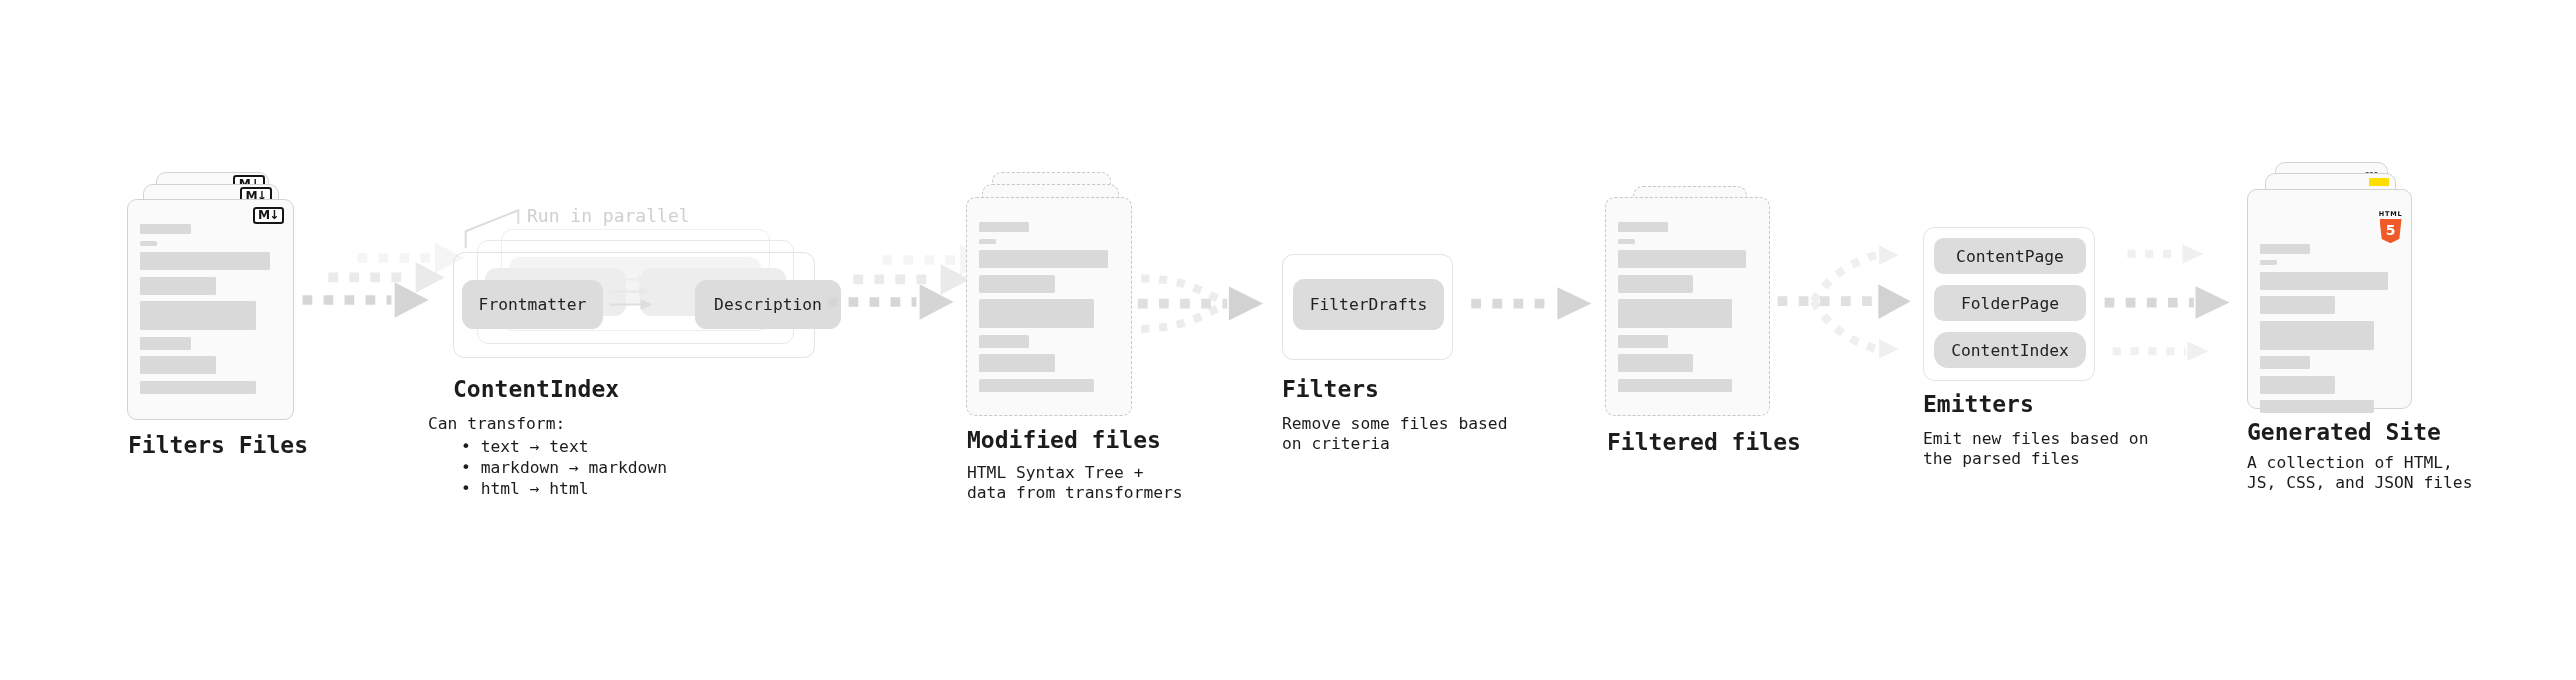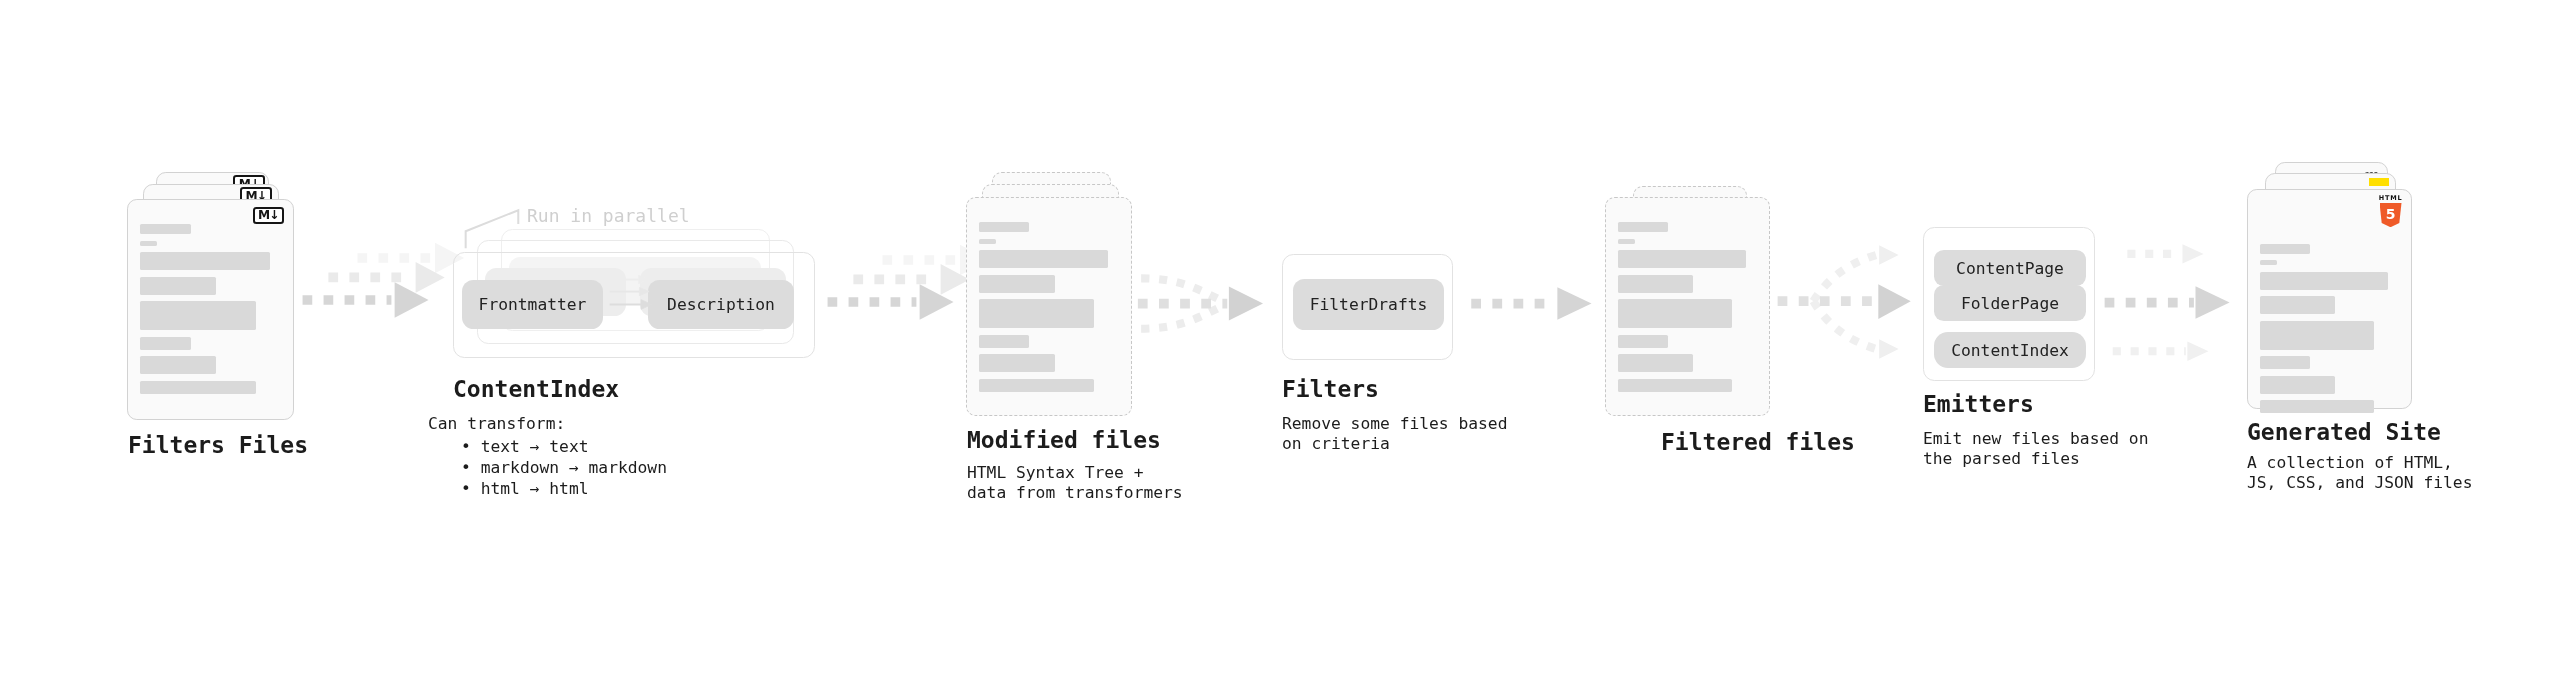--- a/index.html
+++ b/index.html
@@ -16,21 +16,21 @@
   .bars { position:absolute; left:12.2px; right:12.2px; top:24.4px; }
   .bar  { background:#d9d9d9; border-radius:1.6px; margin-bottom:6.5px; }
   .corner { position:absolute; }
   
   .md-badge {
     display:inline-block; background:#ffffff; border:2.4px solid #151515; border-radius:3.3px;
     font-family:"DejaVu Sans","Liberation Sans",sans-serif; font-weight:700; font-size:12.2px;
     line-height:13px; padding:0.8px 3.3px 0 3.3px; color:#151515; letter-spacing:-0.8px;
   }
   
-  .html5-logo { width:28px; text-align:center; }
+  .html5-logo { width:28px; text-align:center;margin-top:16px; }
   .html5-logo .t { font-family:"DejaVu Sans","Liberation Sans",sans-serif; font-weight:700; font-size:6.5px; letter-spacing:0.8px; color:#111; }
   .html5-logo .shield {
     width:22px; height:24.4px; margin:0.8px auto 0; background:#ef5a28; color:#fff;
     clip-path:polygon(0 0,100% 0,90% 82%,50% 100%,10% 82%);
     font-family:"DejaVu Sans","Liberation Sans",sans-serif; font-weight:700; font-size:14px; line-height:23px; text-align:center;
   }
   .css-badge { width:19.5px; text-align:center; }
   .css-badge .t { font-family:"DejaVu Sans","Liberation Sans",sans-serif; font-weight:700; font-size:6.5px; color:#111; line-height:6.5px; }
   .css-badge .ub { height:3.3px; width:16.3px; margin:0.8px auto 0; background:#2c63e6; }
   .js-badge { width:19.5px; height:8.1px; background:#ffdf00; }
@@ -101,21 +101,21 @@
     <div class="obox l2" style="left:501px;top:229px;width:269px;height:102px"></div>
     <div class="obox l1" style="left:477px;top:240px;width:317px;height:104px"></div>
     <div class="obox" style="left:453px;top:252px;width:362px;height:106px"></div>
 
     <div class="pill ghost2" style="left:509px;top:257px;width:141px;height:47px"></div>
     <div class="pill ghost2" style="left:615px;top:257px;width:146px;height:47px"></div>
     <div class="pill ghost1" style="left:485px;top:268px;width:141px;height:48px"></div>
     <div class="pill ghost1" style="left:640px;top:268px;width:146px;height:48px"></div>
 
     <div class="pill" style="left:462px;top:280px;width:141px;height:49px">Frontmatter</div>
-    <div class="pill" style="left:648px;top:280px;width:146px;height:49px">Description</div>
+    <div class="pill" style="left:695px;top:280px;width:146px;height:49px">Description</div>
 
     <svg class="arr" style="left:608px;top:273px" width="50" height="42" viewBox="0 0 62 52">
       <g stroke="#ededed" fill="#ededed">
           <line x1="2" y1="8" x2="38" y2="8" stroke-width="2.5"></line>
           <polygon points="38,3 38,13 50,8"></polygon>
         </g>
       <g stroke="#e7e7e7" fill="#e7e7e7">
           <line x1="2" y1="23" x2="39" y2="23" stroke-width="2.5"></line>
           <polygon points="39,18 39,28 51,23"></polygon>
         </g>
@@ -201,35 +201,35 @@
           <div class="bar" style="width: 36%; height: 9.8px;"></div>
           <div class="bar" style="width: 12%; height: 4.9px;"></div>
           <div class="bar" style="width: 92%; height: 18px;"></div>
           <div class="bar" style="width: 54%; height: 18px;"></div>
           <div class="bar" style="width: 82%; height: 29px;"></div>
           <div class="bar" style="width: 36%; height: 13px;"></div>
           <div class="bar" style="width: 54%; height: 18px;"></div>
           <div class="bar" style="width: 82%; height: 13px;"></div>
         </div>
     </div>
-    <div class="h-label" style="left:1661px;top:429px">Filtered files</div>
+    <div class="h-label" style="left:1607px;top:429px">Filtered files</div>
   </div>
 
   <svg class="arr" style="left:1776px;top:241px" width="138" height="122" viewBox="0 0 170 150">
     <path d="M46,74 Q72,32 124,17" fill="none" stroke="#efefef" stroke-width="10" stroke-dasharray="10 12"></path>
     <polygon points="127,5 127,29 151,17" fill="#efefef"></polygon>
     <path d="M46,74 Q72,118 124,133" fill="none" stroke="#efefef" stroke-width="10" stroke-dasharray="10 12"></path>
     <polygon points="127,121 127,145 151,133" fill="#efefef"></polygon>
     <line x1="2" y1="74" x2="120" y2="74" stroke="#e0e0e0" stroke-width="12" stroke-dasharray="12 14"></line>
     <polygon points="126,53 126,96 166,74" fill="#d2d2d2"></polygon>
   </svg>
 
   <div>
     <div class="fbox" style="left:1923px;top:227px;width:172px;height:154px"></div>
-    <div class="pill" style="left:1934px;top:250px;width:152px;height:36px;border-radius:9.8px">ContentPage</div>
+    <div class="pill" style="left:1934px;top:238px;width:152px;height:36px;border-radius:9.8px">ContentPage</div>
     <div class="pill" style="left:1934px;top:285px;width:152px;height:36px;border-radius:9.8px">FolderPage</div>
     <div class="pill" style="left:1934px;top:332px;width:152px;height:36px;border-radius:14px">ContentIndex</div>
     <div class="h-label" style="left:1923px;top:391px">Emitters</div>
     <div class="desc" style="left:1923px;top:429px">Emit new files based on
 the parsed files</div>
   </div>
 
   <svg class="arr" style="left:2103px;top:244px" width="142" height="122" viewBox="0 0 175 150">
     <g>
         <line x1="30" y1="12" x2="96" y2="12" stroke="#f0f0f0" stroke-width="10" stroke-dasharray="10 12"></line>

